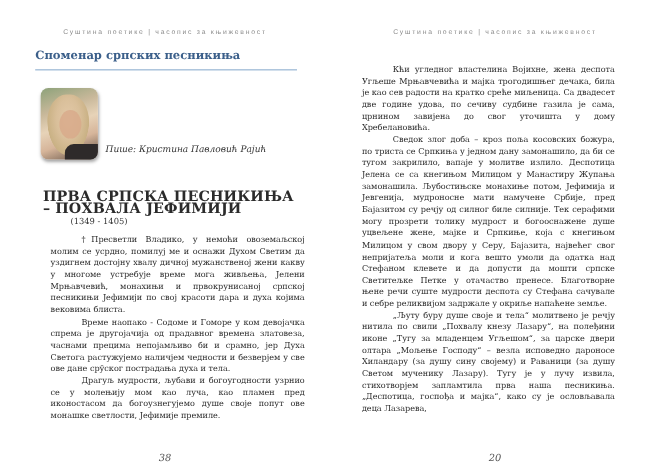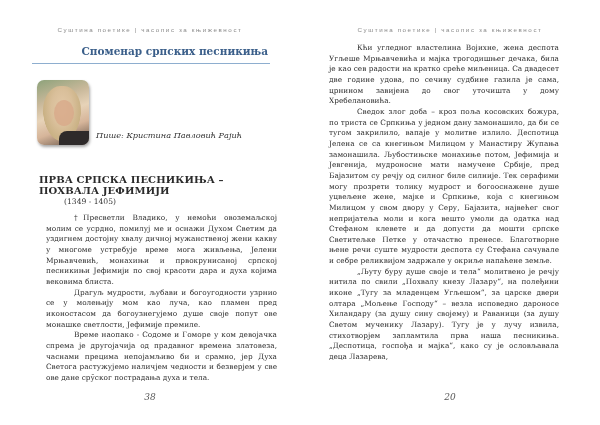--- a/index.html
+++ b/index.html
@@ -4,62 +4,62 @@
 <style>
   html, body { margin: 0; padding: 0; background: #ffffff; }
   body { width: 600px; height: 425px; position: relative; overflow: hidden;
          font-family: "DejaVu Serif", "Liberation Serif", serif; color: #2a2a2a; }
   .page { position: absolute; top: 0; width: 300px; height: 425px; }
   .page.left { left: 0; }
   .page.right { left: 300px; }
   .running-head { position: absolute; top: 26px; left: 0; width: 300px; text-align: center;
                   font-family: "Liberation Sans", sans-serif; font-size: 6.2px; letter-spacing: 1.6px;
                   color: #8a8a8a; }
-  .title { position: absolute; top: 45px; left: 32px; width: 236px; text-align: right;
+  .title { position: absolute; top: 45px; left: 32px; width: 236px; text-align: left;
            font-family: "DejaVu Serif", serif; font-weight: bold; font-size: 10.5px; color: #3b5f8a; }
   .title-rule { position: absolute; top: 63px; left: 32px; width: 238px; height: 1px; background: #8eaecf; }
   .photo { position: absolute; top: 80px; left: 37px; width: 52px; height: 65px; border-radius: 7px;
            background: linear-gradient(160deg, #8da27a 0%, #c8b89a 30%, #e7d3b8 50%, #d6b59a 70%, #5a4a3f 100%);
            box-shadow: 1px 2px 3px rgba(0,0,0,0.35); }
   .photo .hair { position: absolute; left: 6px; top: 6px; width: 38px; height: 55px; border-radius: 45% 45% 30% 30%;
                  background: radial-gradient(ellipse at 50% 40%, #e3c9a8 0%, #d9bf9a 40%, #c9b184 70%, rgba(0,0,0,0) 72%); }
   .photo .face { position: absolute; left: 17px; top: 20px; width: 20px; height: 26px; border-radius: 50%;
                  background: #d8a98a; opacity: 0.8; }
   .photo .shirt { position: absolute; left: 22px; bottom: 0; width: 30px; height: 14px; border-radius: 8px 0 7px 0;
                   background: #2e2a2a; }
   .byline { position: absolute; top: 130px; left: 96px; font-style: italic; font-size: 8.2px; color: #333; text-align: center; }
-  .section-head { position: absolute; top: 175px; left: 39px; width: 230px; font-weight: bold; font-size: 10px;
+  .section-head { position: absolute; top: 175px; left: 39px; width: 230px; font-weight: bold; font-size: 13px;
                   line-height: 10.6px; color: #2b2b2b; letter-spacing: 0.1px; }
   .dates { position: absolute; top: 197px; left: 64px; font-size: 7.6px; color: #333; }
   .body { position: absolute; font-size: 7.35px; line-height: 10.65px; text-align: justify; color: #2a2a2a; }
   .body p { margin: 0; text-indent: 28px; }
   .left .body { top: 213px; left: 46px; width: 231px; }
-  .right .body { top: 43px; left: 329px; width: 230px; }
+  .right .body { top: 58px; left: 329px; width: 230px; }
   .right .body { left: 29px; }
-  .folio { position: absolute; top: 392px; width: 300px; text-align: center; font-style: italic; font-size: 9px; color: #555; }
+  .folio { position: absolute; top: 412px; width: 300px; text-align: center; font-style: italic; font-size: 9px; color: #555; }
 </style>
 </head>
 <body>
 
 <div class="page left">
   <div class="running-head">Суштина поетике | часопис за књижевност</div>
   <div class="title">Споменар српских песникиња</div>
   <div class="title-rule"></div>
   <div class="photo">
     <div class="hair"></div>
     <div class="face"></div>
     <div class="shirt"></div>
   </div>
   <div class="byline">Пише: Кристина Павловић Рајић</div>
   <div class="section-head">ПРВА СРПСКА ПЕСНИКИЊА – ПОХВАЛА ЈЕФИМИЈИ</div>
   <div class="dates">(1349 - 1405)</div>
   <div class="body">
     <p>†Пресветли Владико, у немоћи овоземаљској молим се усрдно, помилуј ме и оснажи Духом Светим да уздигнем достојну хвалу дичној мужанственој жени какву у многоме устребује време мога живљења, Јелени Мрњавчевић, монахињи и прво­крунисаној српској песникињи Јефимији по свој красоти дара и духа којима вековима блиста.</p>
+    <p>Време наопако - Содоме и Гоморе у ком девојачка спрема је другојачија од прадавног времена златовеза, часнами прецима непојамљиво би и срамно, јер Духа Светога растужујемо наличјем чедности и безверјем у све ове дане срӯског пострадања духа и тела.</p>
     <p>Драгуљ мудрости, љубави и богоугодности узрнио се у молењију мом као луча, као пламен пред иконостасом да богоузнегујемо душе своје попут ове монашке светлости, Јефимије премиле.</p>
-    <p>Време наопако - Содоме и Гоморе у ком девојачка спрема је другојачија од прадавног времена златовеза, часнами прецима непојамљиво би и срамно, јер Духа Светога растужујемо наличјем чедности и безверјем у све ове дане срӯског пострадања духа и тела.</p>
   </div>
   <div class="folio">38</div>
 </div>
 
 <div class="page right">
   <div class="running-head">Суштина поетике | часопис за књижевност</div>
   <div class="body">
     <p>Кћи угледног властелина Војихне, жена деспота Угљеше Мрњавчевића и мајка трогодишњег дечака, била је као сев радости на кратко среће миљеница. Са двадесет две године удова, по сечиву судбине газила је сама, црнином завијена до свог уточишта у дому Хребелановића.</p>
     <p>Сведок злог доба – кроз поља косовских божура, по триста се Српкиња у једном дану замонашило, да би се тугом закрилило, вапаје у молитве излило. Деспотица Јелена се са кнегињом Милицом у Манастиру Жупања замонашила. Љубостињске монахиње потом, Јефимија и Јевгенија, мудроносне мати намучене Србије, пред Бајазитом су речју од силног биле силније. Тек серафими могу прозрети толику мудрост и богооснажене душе уцвељене жене, мајке и Српкиње, која с кнегињом Милицом у свом двору у Серу, Бајазита, највећег свог непријатеља моли и кога вешто умоли да одатка над Стефаном клевете и да допусти да мошти српске Светитељке Петке у отачаство пренесе. Благотворне њене речи суште мудрости деспота су Стефана сачувале и себре реликвијом задржале у окриље напаћене земље.</p>
     <p>„Љуту буру душе своје и тела“ молитвено је речју нитила по свили „Похвалу кнезу Лазару“, на полеђини иконе „Тугу за младенцем Угљешом“, за царске двери олтара „Мољење Господу“ – везла исповедно дароносе Хиландару (за душу сину својему) и Раваници (за душу Светом мученику Лазару). Тугу је у лучу извила, стихотворјем запламтила прва наша песникиња. „Деспотица, госпођа и мајка“, како су је ословљавала деца Лазарева,</p>

